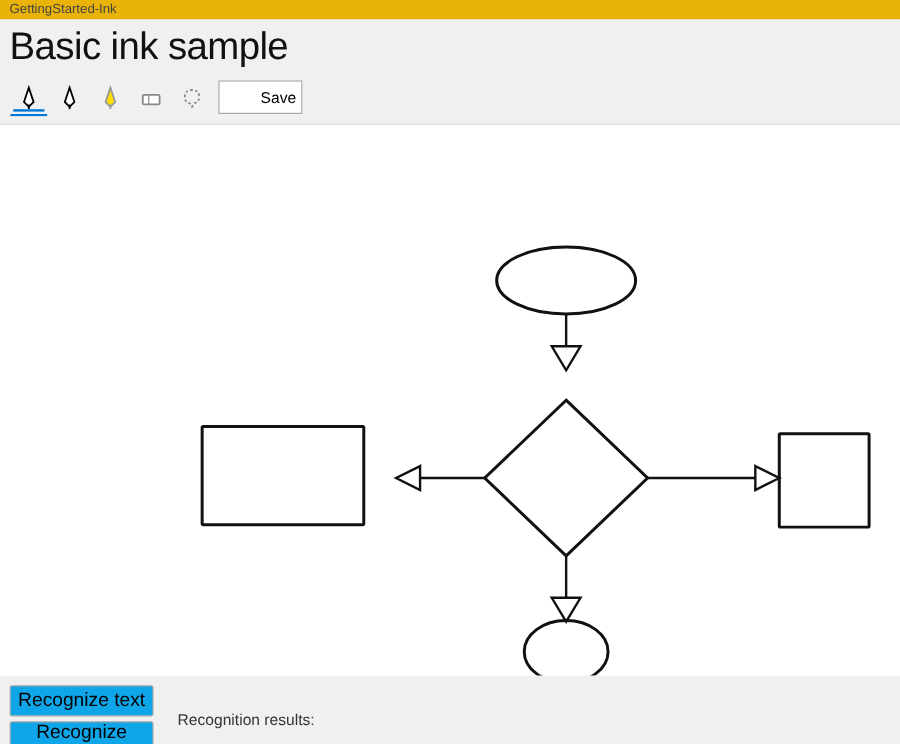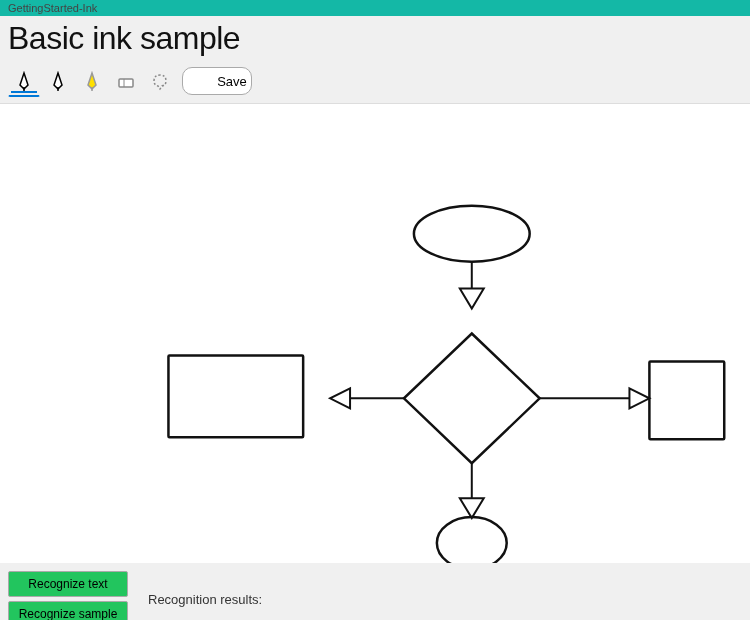--- a/index.html
+++ b/index.html
@@ -4,21 +4,21 @@
   <style>
     * { margin: 0; padding: 0; box-sizing: border-box; }
     body {
       font-family: 'Segoe UI', Arial, sans-serif;
       background: #f0f0f0;
       width: 750px;
       height: 620px;
       overflow: hidden;
     }
     .title-bar {
-      background: #14b8a6;
+      background: #eab308;
       padding: 2px 8px;
       font-size: 11px;
       color: #444;
     }
     .main-title {
       font-size: 32px;
       font-weight: 400;
       padding: 4px 8px 6px 8px;
       color: #111;
       letter-spacing: -0.5px;
@@ -51,42 +51,42 @@
       width: 20px;
       height: 20px;
     }
     .action-btn {
       width: 70px;
       height: 28px;
       border: 1px solid #aaa;
       background: #fff;
       cursor: pointer;
       font-size: 13px;
-      border-radius: 10px;
+      border-radius: 0;
       margin-left: 4px;
       padding-left: 30px;
     }
     .canvas-area {
       background: #fff;
       width: 750px;
       height: 460px;
       position: relative;
       border-top: 1px solid #ddd;
     }
     .canvas-area svg {
       width: 100%;
       height: 100%;
     }
     .recognize-btn {
       width: 120px;
       height: 26px;
       border: 1px solid #aaa;
-      background: #22c55e;
+      background: #0ea5e9;
       cursor: pointer;
-      font-size: 12px;
+      font-size: 16px;
       border-radius: 2px;
     }
     .recognition-label {
       font-size: 13px;
       color: #333;
       padding-left: 8px;
     }
   </style>
 </head>
 <body>

